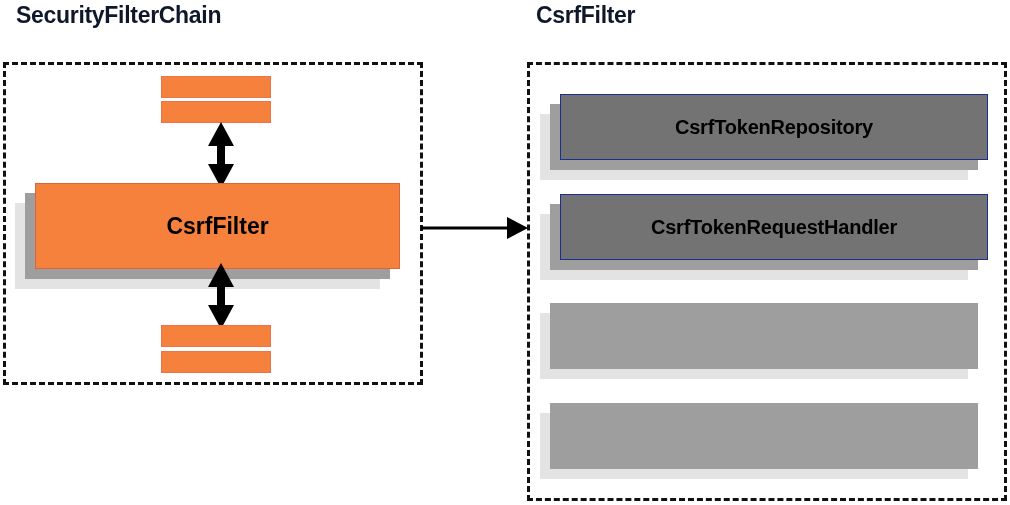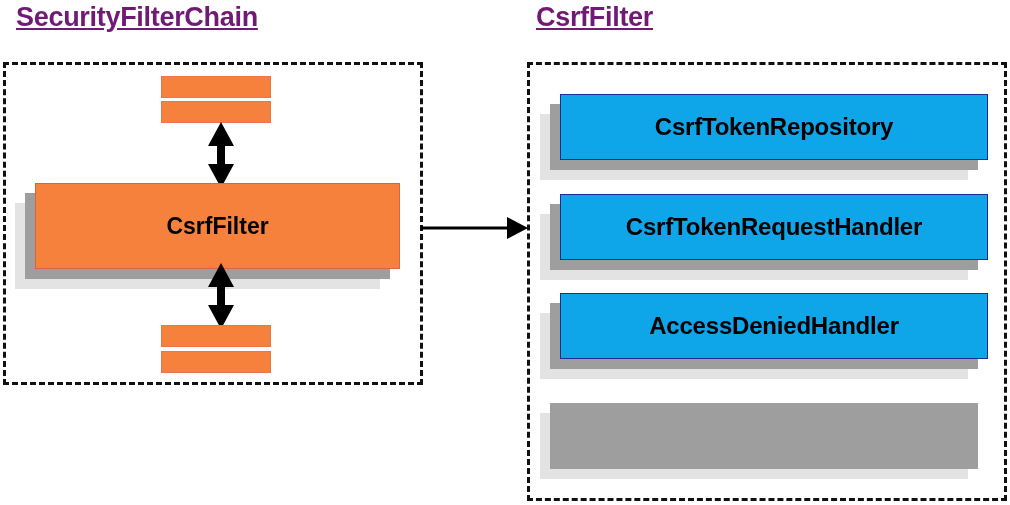--- a/index.html
+++ b/index.html
@@ -11,26 +11,25 @@
     width: 1010px;
     height: 505px;
     position: relative;
     overflow: hidden;
     font-family: "Liberation Sans", sans-serif;
     -webkit-font-smoothing: antialiased;
   }
 
   .panel-title {
     position: absolute;
-    font-size: 27px;
+    font-size: 23px;
     font-weight: bold;
-    color: #701a75;
+    color: #0f172a;
     letter-spacing: -0.3px;
     white-space: nowrap;
-    text-decoration: underline;
   }
   #title-left  { left: 16px;  top: 2px; }
   #title-right { left: 536px; top: 2px; }
 
   .panel {
     position: absolute;
     border: 3px dashed #111111;
     box-sizing: border-box;
     background: transparent;
   }
@@ -54,23 +53,23 @@
   .stack .lyr.face {
     left: 20px; top: 0;
     display: flex;
     align-items: center;
     justify-content: center;
     font-weight: bold;
     color: #000000;
     white-space: nowrap;
   }
   .stack.blue .lyr.face {
-    background: #0ea5e9;
+    background: #737373;
     border: 1px solid #1a2f8f;
-    font-size: 24px;
+    font-size: 20px;
     letter-spacing: -0.2px;
   }
   .stack.orange .lyr.face {
     background: #f5813c;
     border: 1px solid #d9663a;
     font-size: 23px;
   }
 
   
   #block-csrffilter { left: 15px; top: 183px; width: 385px; height: 86px; }
@@ -159,19 +158,18 @@
 
 <div class="stack blue dep" id="dep-1">
   <div class="lyr back"></div>
   <div class="lyr mid"></div>
   <div class="lyr face">CsrfTokenRequestHandler</div>
 </div>
 
 <div class="stack blue dep" id="dep-2">
   <div class="lyr back"></div>
   <div class="lyr mid"></div>
-  <div class="lyr face">AccessDeniedHandler</div>
 </div>
 
 <div class="stack blue dep" id="dep-3">
   <div class="lyr back"></div>
   <div class="lyr mid"></div>
 </div>
 
 </body></html>

